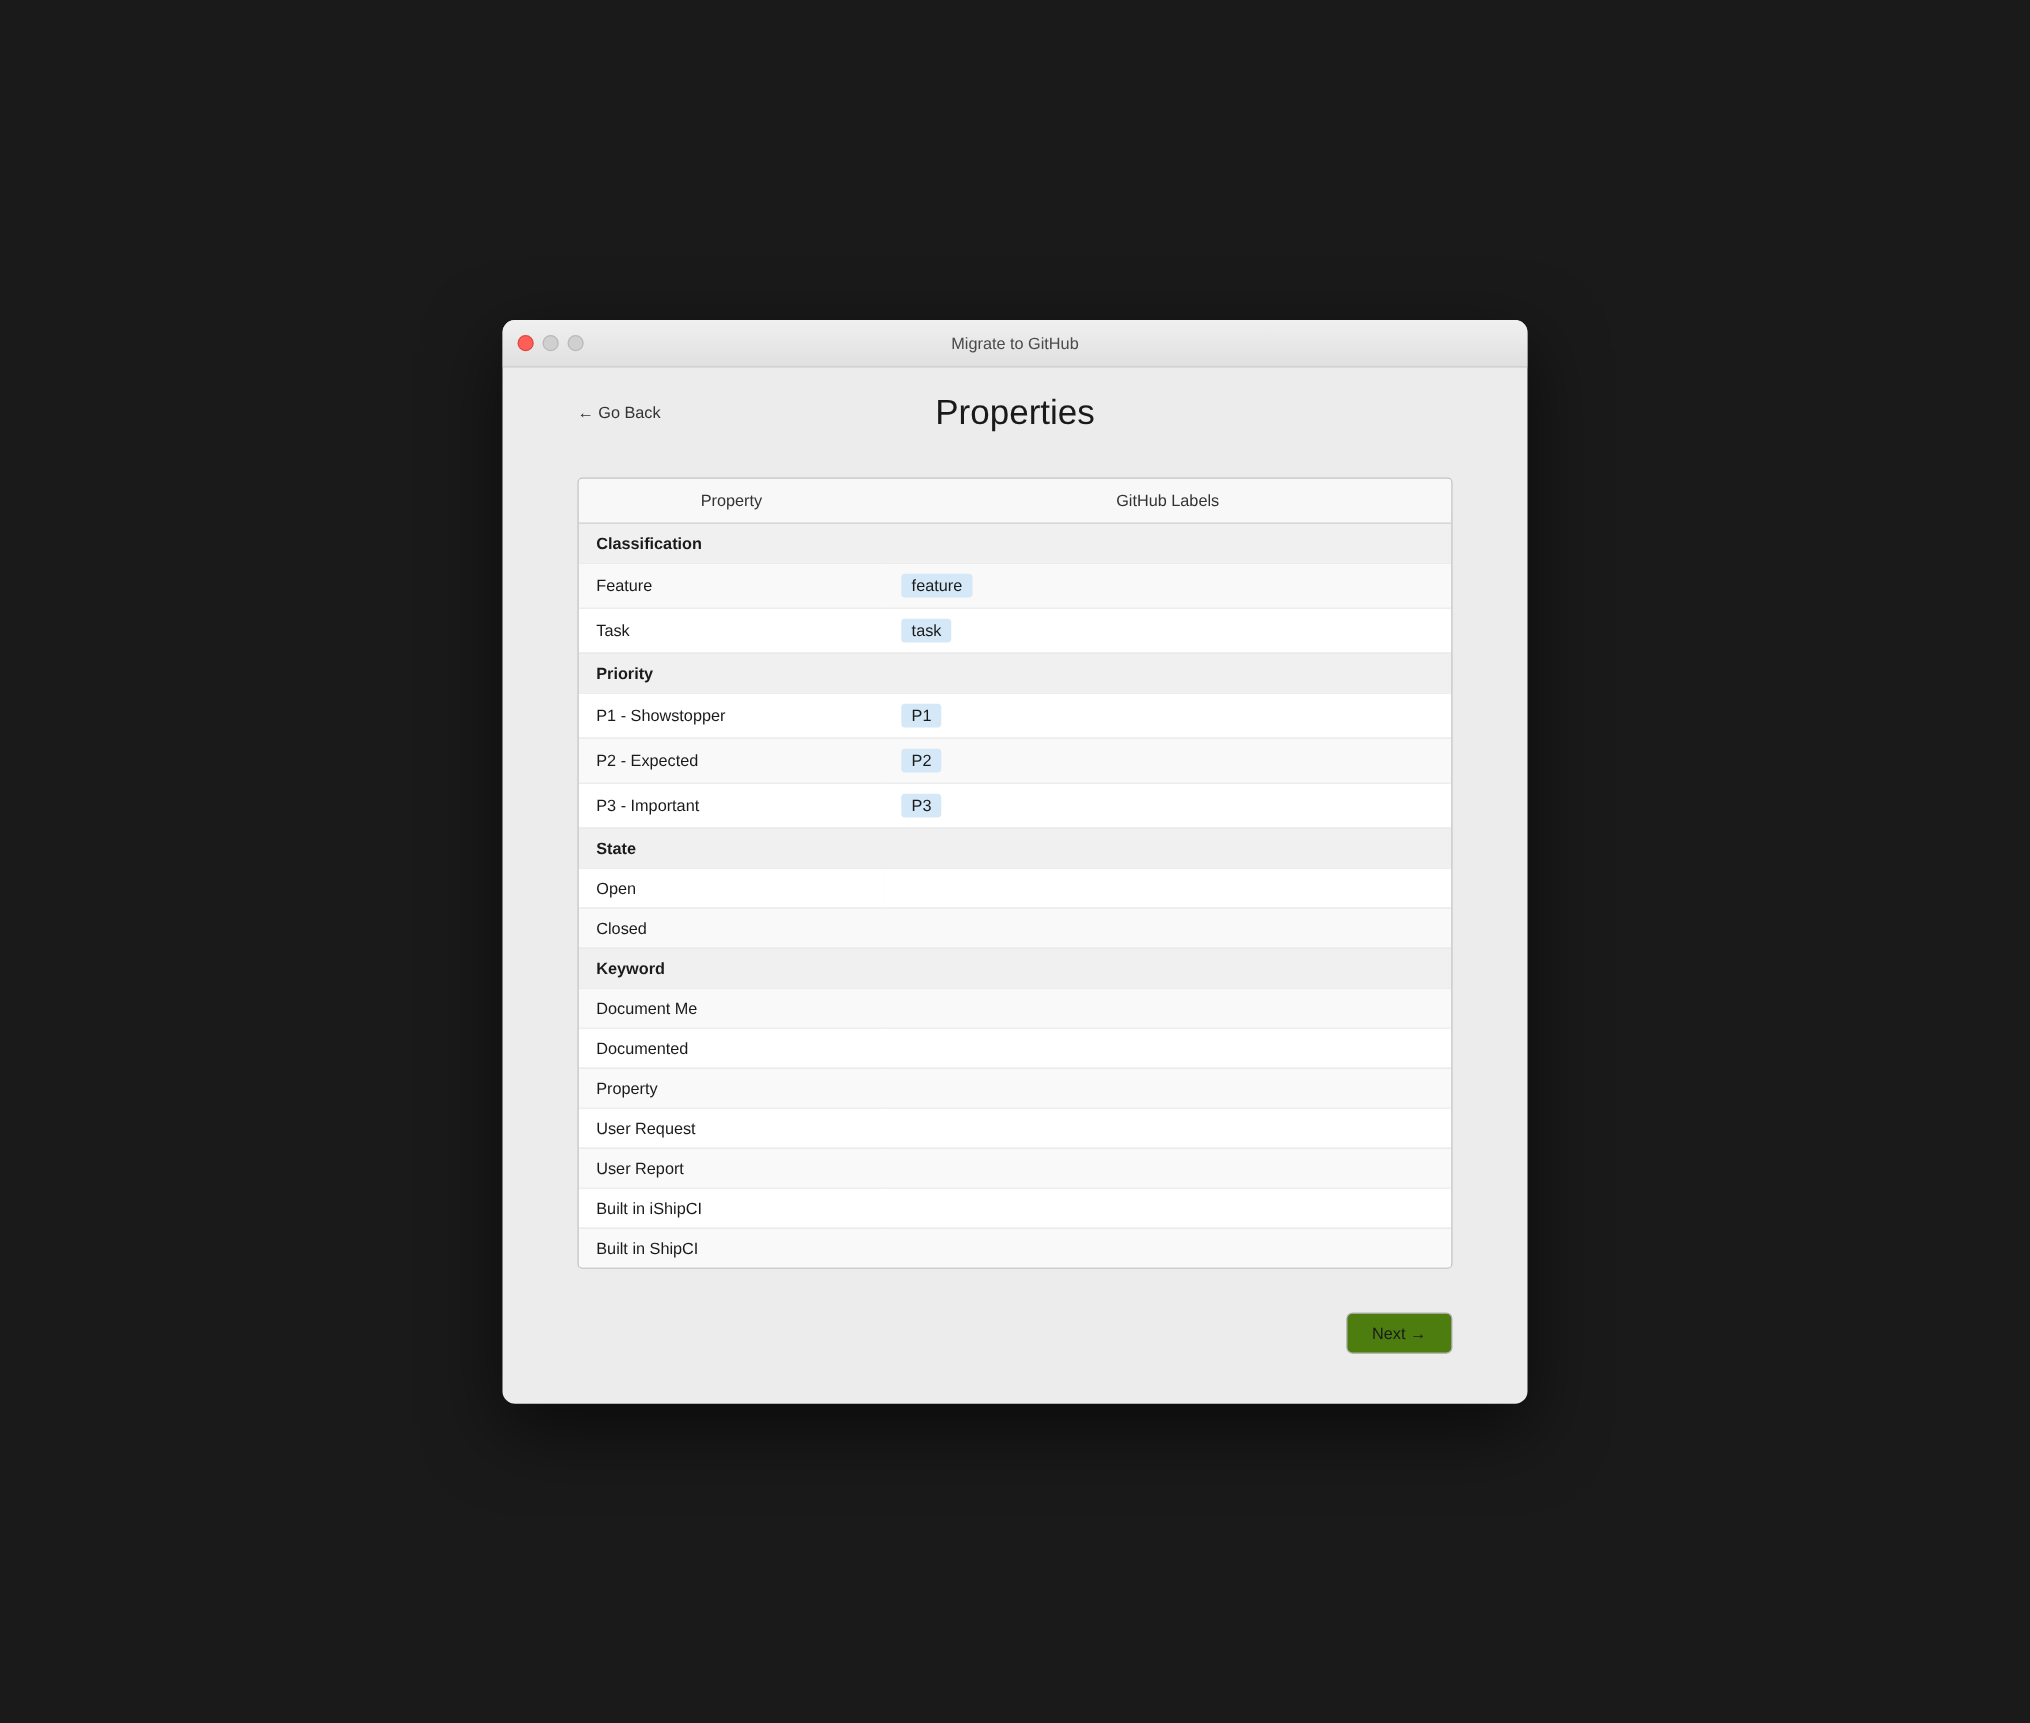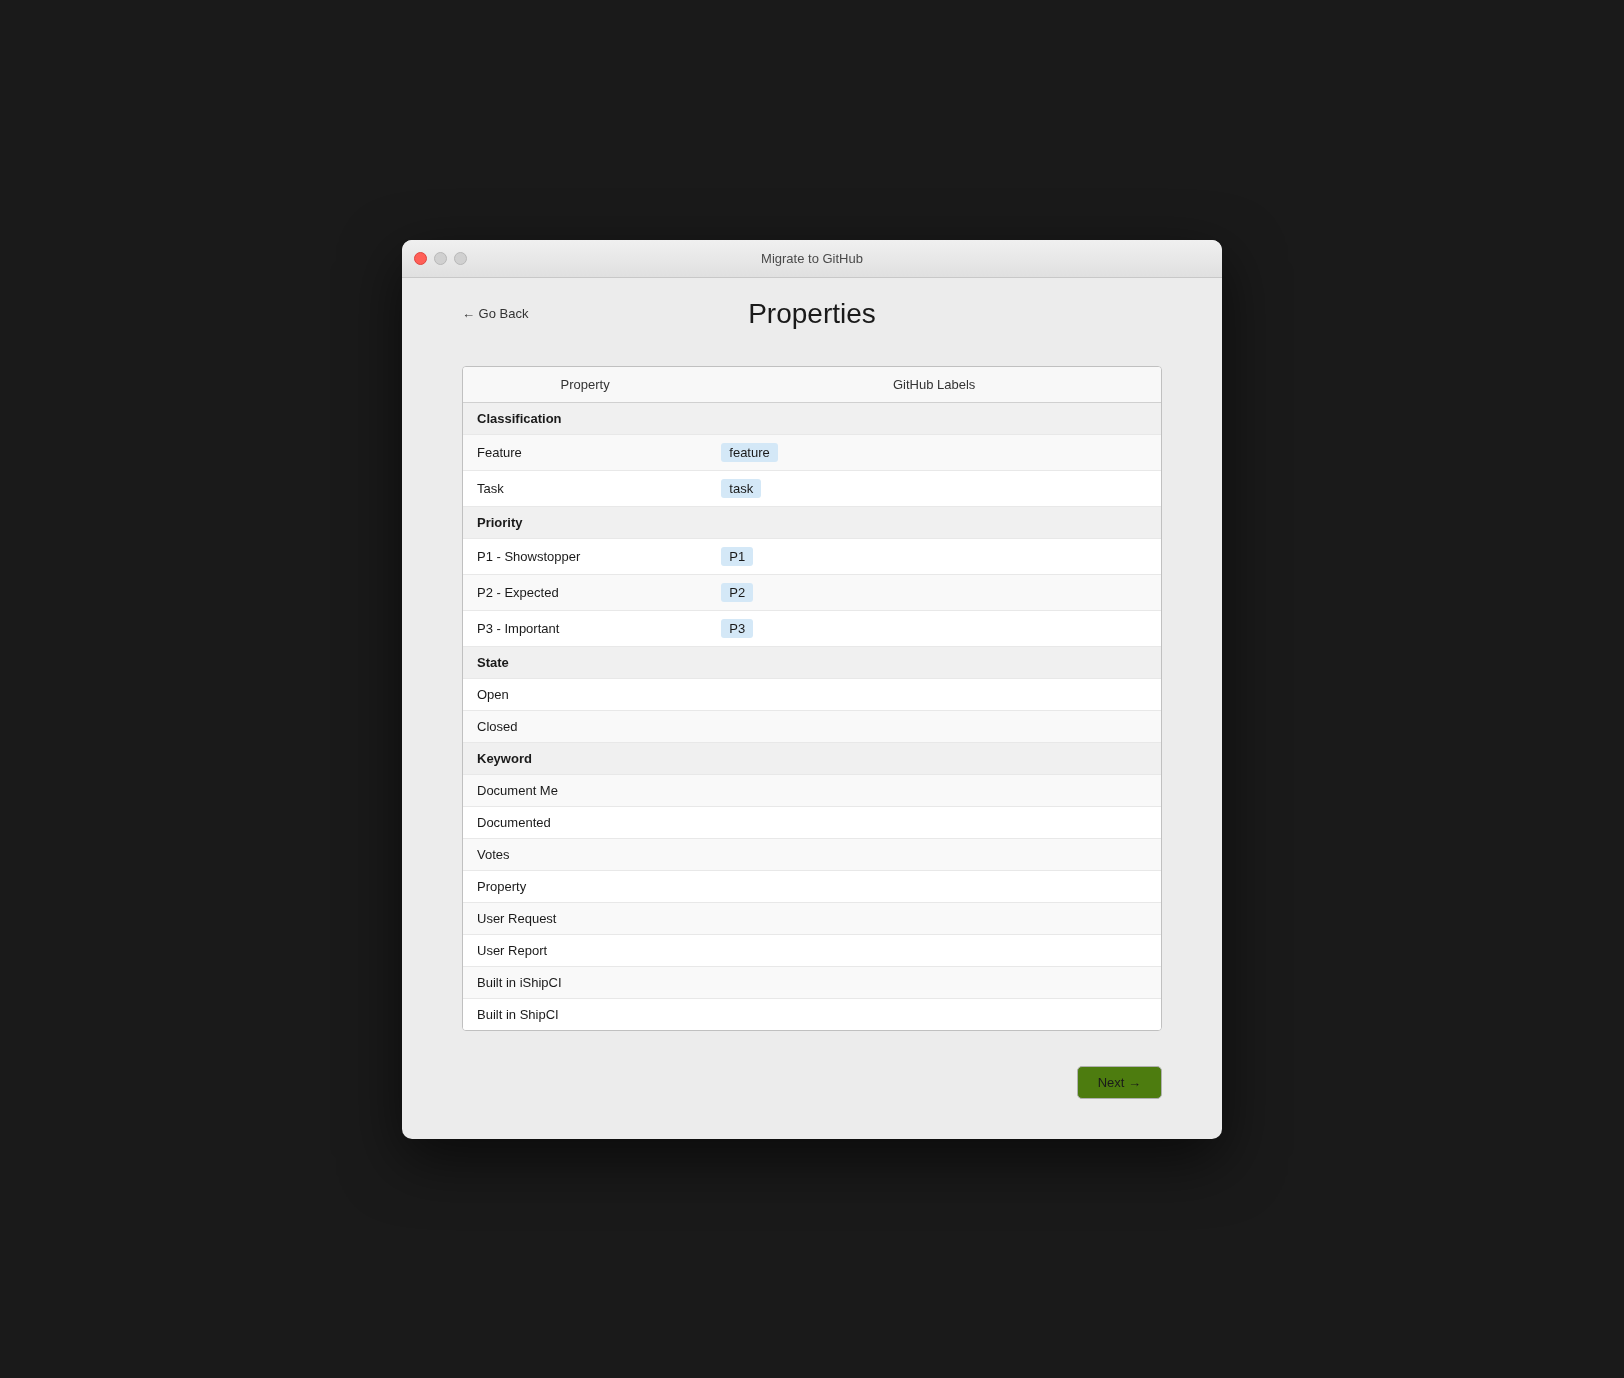--- a/index.html
+++ b/index.html
@@ -281,24 +281,20 @@
           </tr>
           <tr class="data-row">
             <td>Document Me</td>
             <td></td>
           </tr>
           <tr class="data-row">
             <td>Documented</td>
             <td></td>
           </tr>
           <tr class="data-row">
-            <td>Votes</td>
-            <td></td>
-          </tr>
-          <tr class="data-row">
             <td>Property</td>
             <td></td>
           </tr>
           <tr class="data-row">
             <td>User Request</td>
             <td></td>
           </tr>
           <tr class="data-row">
             <td>User Report</td>
             <td></td>

